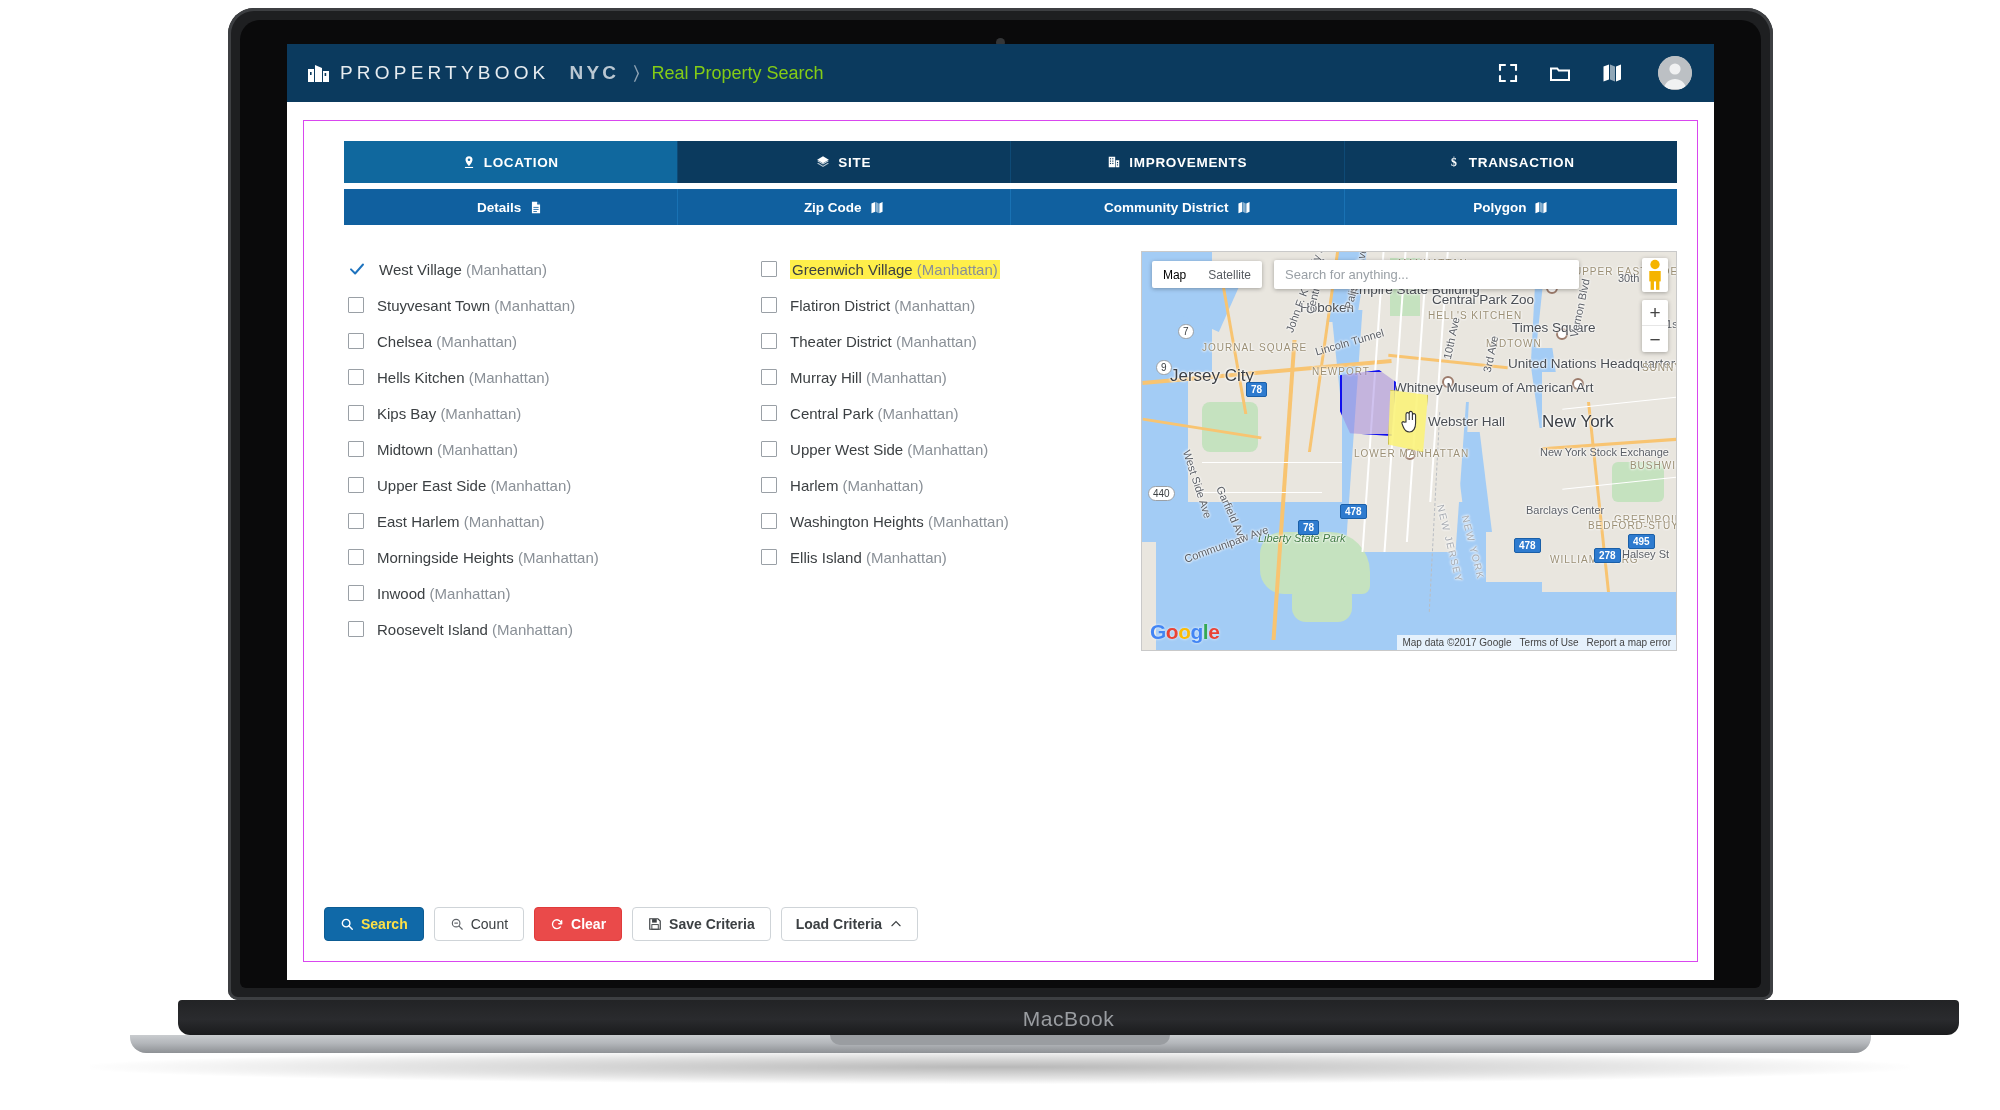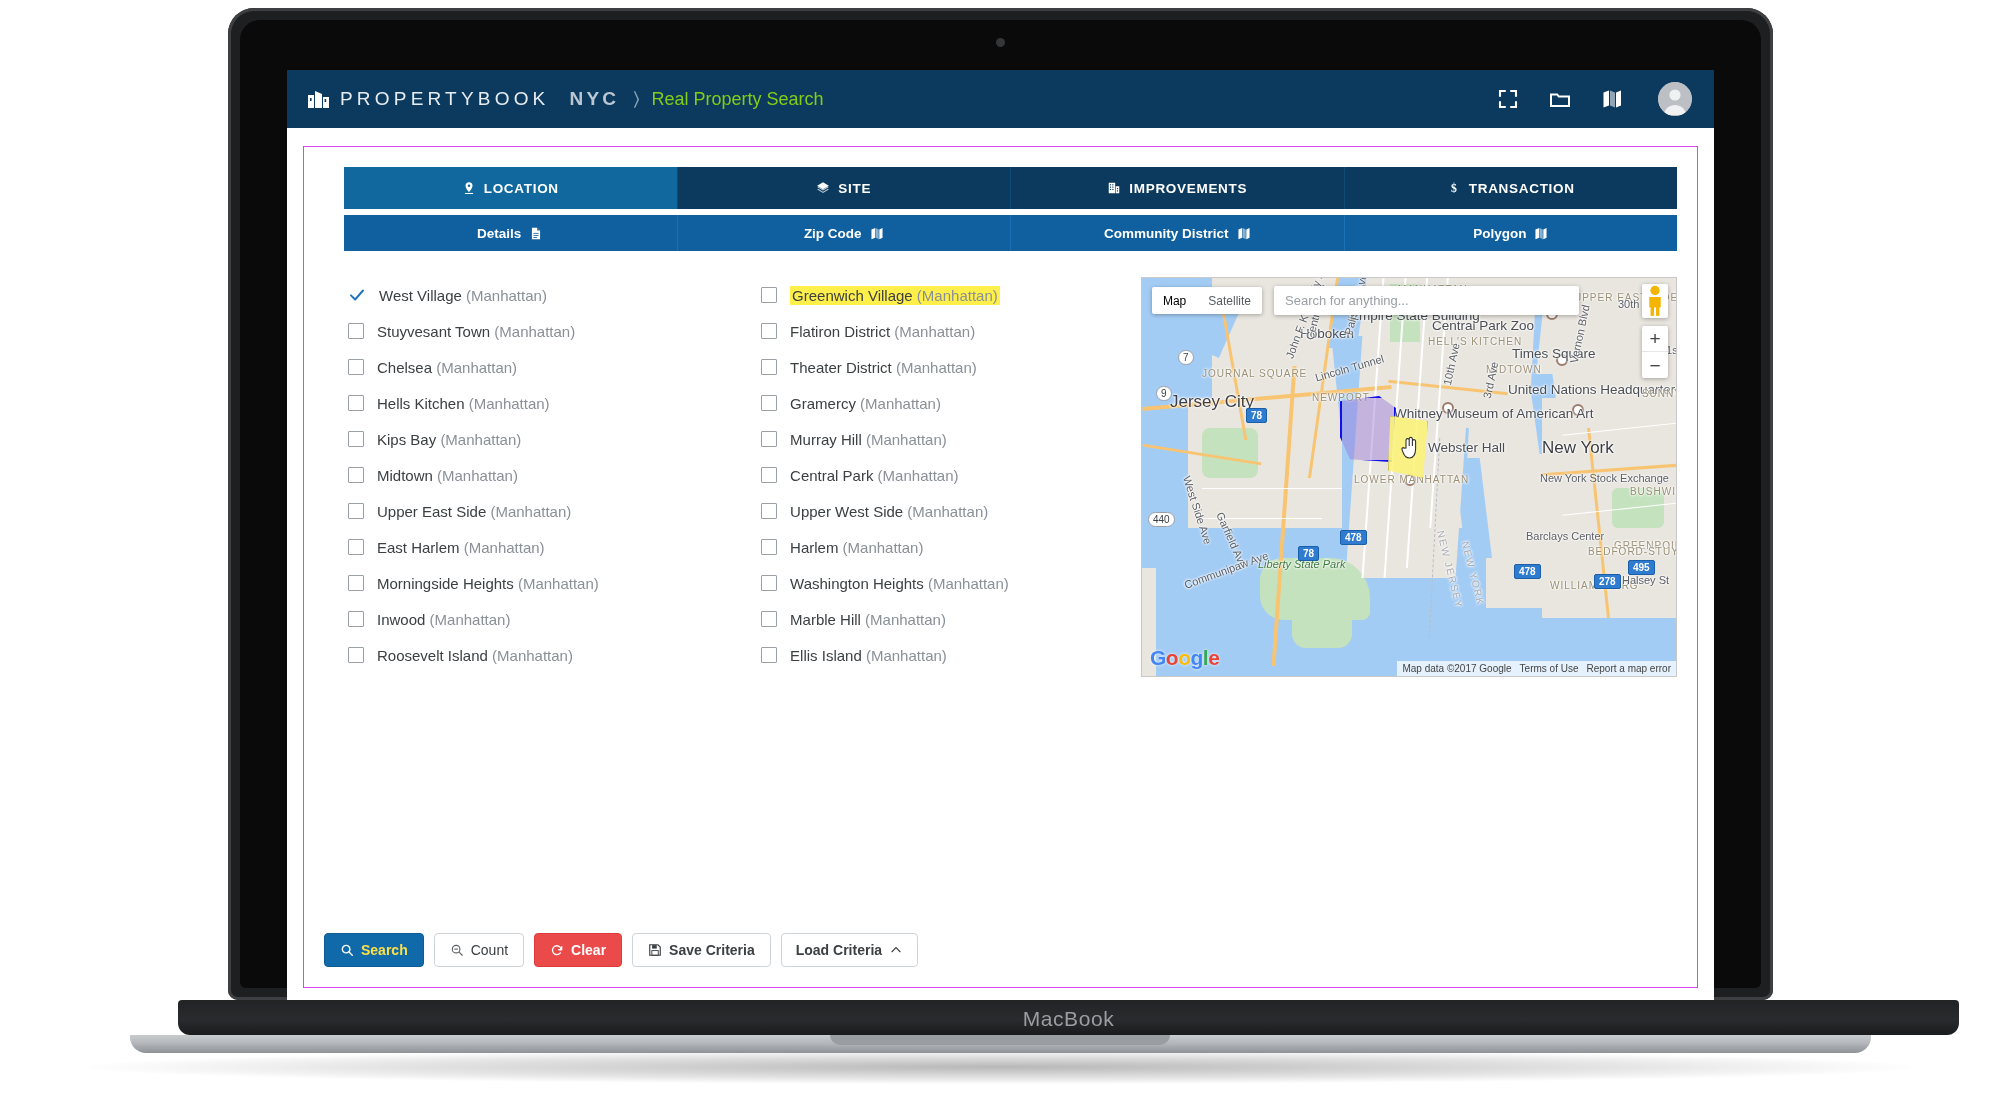--- a/index.html
+++ b/index.html
@@ -25,21 +25,21 @@
     width: 1521px; height: 968px;
     background: #0a0a0b;
     border-radius: 20px 20px 6px 6px;
   }
   .camera-dot {
     position: absolute; left: 996px; top: 38px;
     width: 9px; height: 9px; border-radius: 50%;
     background: #343638;
   }
   .screen {
-    position: absolute; left: 287px; top: 70px;
+    position: absolute; left: 287px; top: 44px;
     width: 1427px; height: 936px;
     background: #ffffff;
     overflow: hidden;
   }
   .laptop-base {
     position: absolute; left: 178px; top: 1000px;
     width: 1781px; height: 35px;
     background: linear-gradient(180deg,#222325 0%, #2a2b2e 55%, #1a1b1d 100%);
     border-radius: 4px 4px 12px 12px;
   }
@@ -443,45 +443,37 @@
               <div class="chk-row">
                 <div class="chkbox"></div>
                 <div class="chk-label"><span>Flatiron District </span><span class="boro">(Manhattan)</span></div>
               </div>
               <div class="chk-row">
                 <div class="chkbox"></div>
                 <div class="chk-label"><span>Theater District </span><span class="boro">(Manhattan)</span></div>
               </div>
               <div class="chk-row">
                 <div class="chkbox"></div>
-                <div class="chk-label"><span>Gramercy </span><span class="boro">(Manhattan)</span></div>
-              </div>
-              <div class="chk-row">
-                <div class="chkbox"></div>
                 <div class="chk-label"><span>Murray Hill </span><span class="boro">(Manhattan)</span></div>
               </div>
               <div class="chk-row">
                 <div class="chkbox"></div>
                 <div class="chk-label"><span>Central Park </span><span class="boro">(Manhattan)</span></div>
               </div>
               <div class="chk-row">
                 <div class="chkbox"></div>
                 <div class="chk-label"><span>Upper West Side </span><span class="boro">(Manhattan)</span></div>
               </div>
               <div class="chk-row">
                 <div class="chkbox"></div>
                 <div class="chk-label"><span>Harlem </span><span class="boro">(Manhattan)</span></div>
               </div>
               <div class="chk-row">
                 <div class="chkbox"></div>
                 <div class="chk-label"><span>Washington Heights </span><span class="boro">(Manhattan)</span></div>
-              </div>
-              <div class="chk-row">
-                <div class="chkbox"></div>
-                <div class="chk-label"><span>Marble Hill </span><span class="boro">(Manhattan)</span></div>
               </div>
               <div class="chk-row">
                 <div class="chkbox"></div>
                 <div class="chk-label"><span>Ellis Island </span><span class="boro">(Manhattan)</span></div>
               </div>
             </div>
 
           <div class="map-wrap">
             <div class="map-canvas">
 

